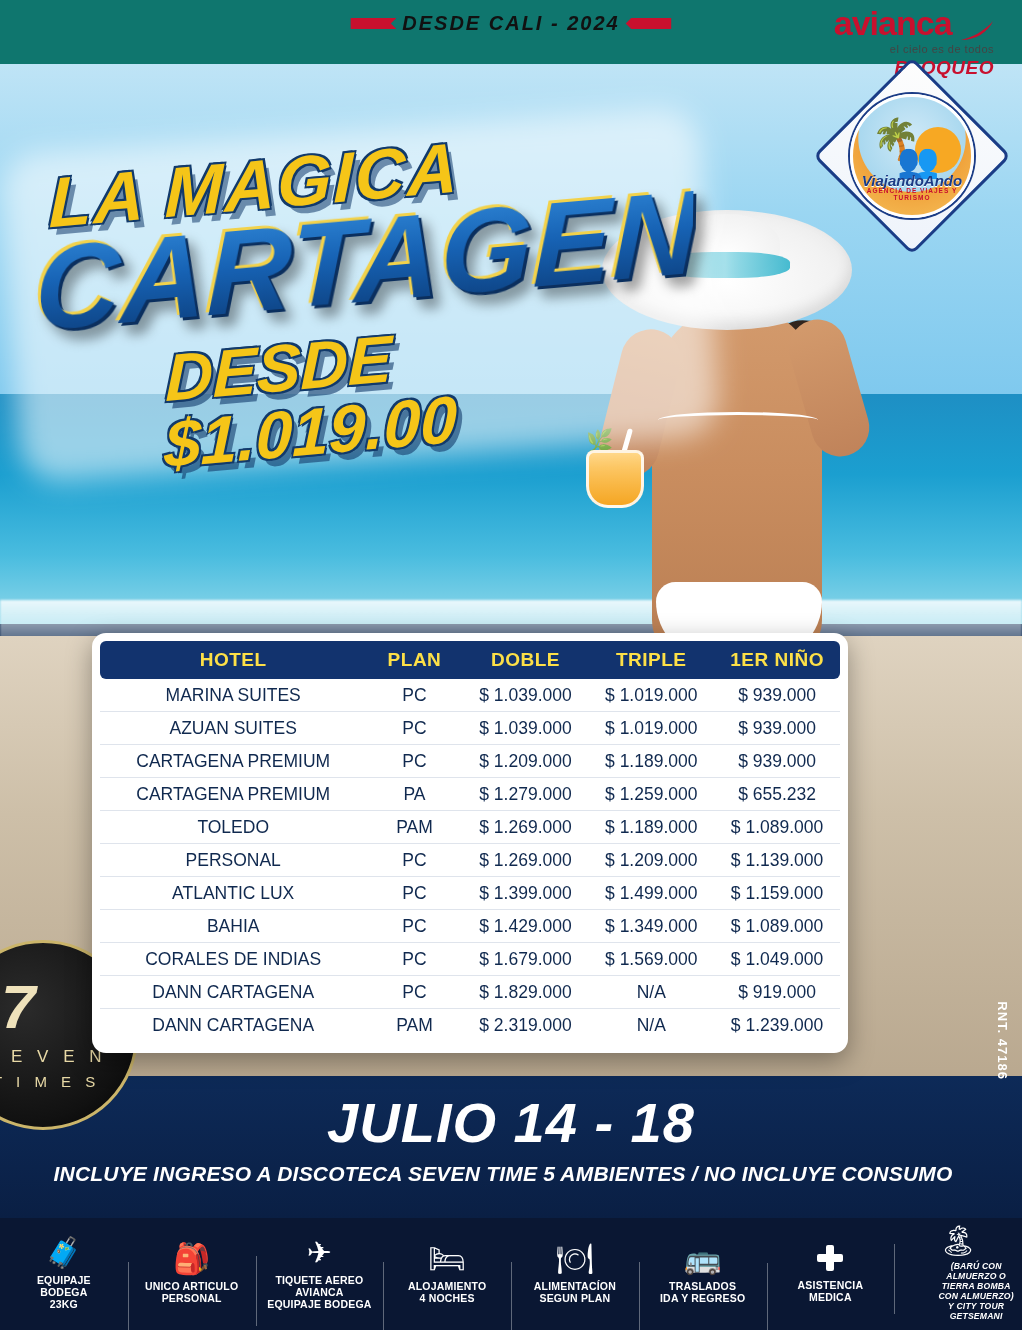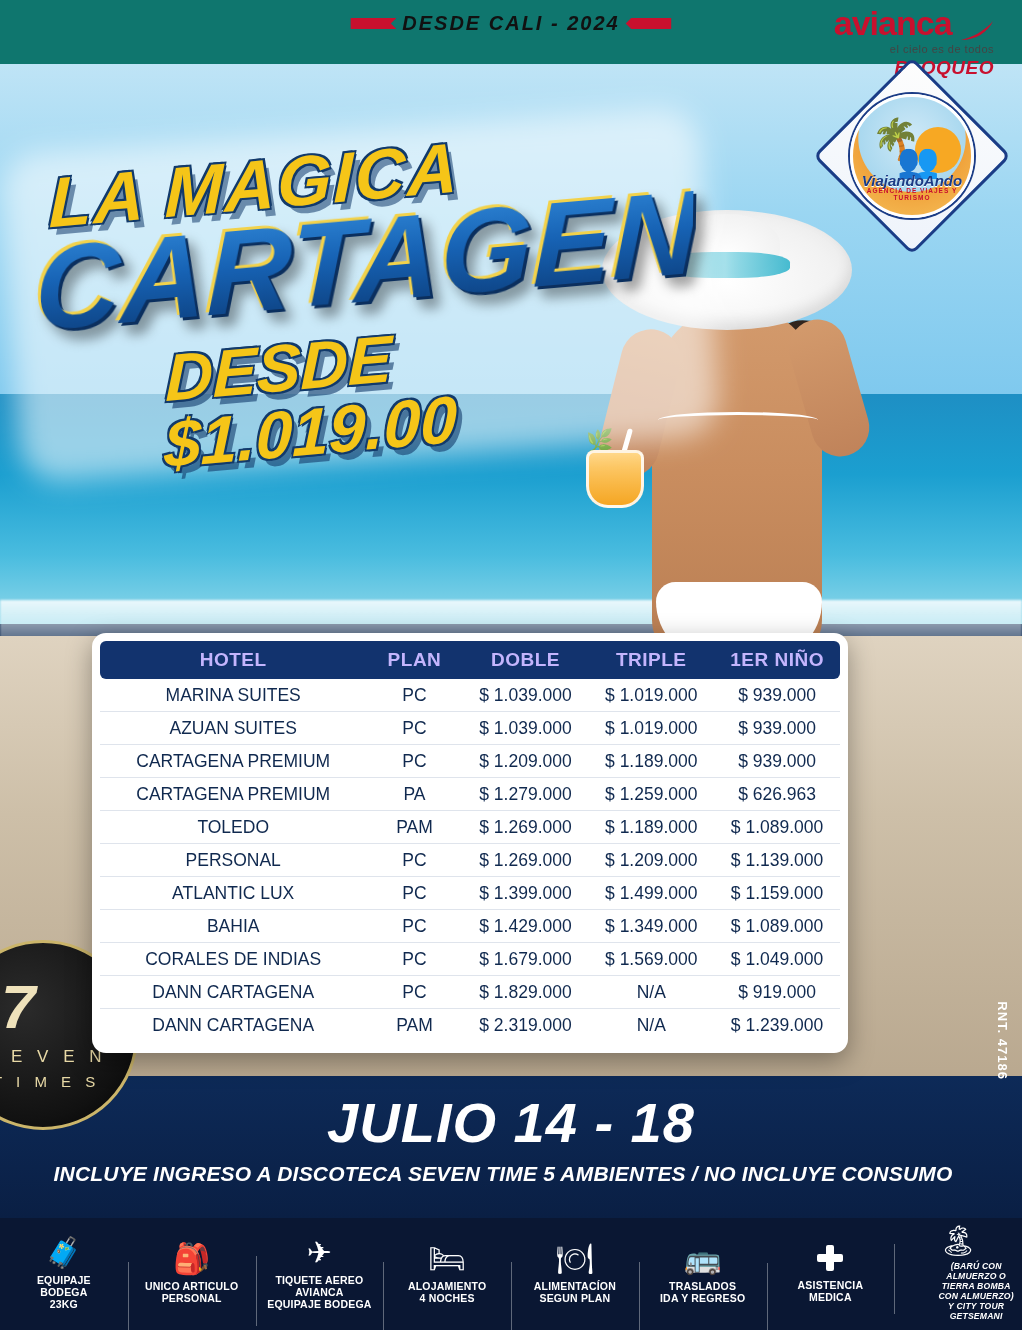--- a/index.html
+++ b/index.html
@@ -248,21 +248,21 @@
     box-shadow: 0 8px 26px rgba(0,0,0,0.35);
     padding: 8px 8px 12px 8px;
     z-index: 7;
   }
   table.prices {
     width: 100%; border-collapse: collapse;
     font-family: "Liberation Sans", sans-serif;
   }
   table.prices thead th {
     background: #12336e;
-    color: #c4b5fd;
+    color: #fde047;
     font-size: 19px; font-weight: bold;
     padding: 8px 6px;
     letter-spacing: .5px;
   }
   table.prices thead tr th:first-child { border-radius: 6px 0 0 6px; }
   table.prices thead tr th:last-child { border-radius: 0 6px 6px 0; }
   table.prices tbody td {
     font-size: 17.5px;
     color: #10294f;
     padding: 5.5px 6px;
@@ -453,21 +453,21 @@
             <td class="plan">PC</td>
             <td class="num">$ 1.209.000</td>
             <td class="num">$ 1.189.000</td>
             <td class="num">$ 939.000</td>
           </tr>
           <tr>
             <td class="hotel">CARTAGENA PREMIUM</td>
             <td class="plan">PA</td>
             <td class="num">$ 1.279.000</td>
             <td class="num">$ 1.259.000</td>
-            <td class="num">$ 626.963</td>
+            <td class="num">$ 655.232</td>
           </tr>
           <tr>
             <td class="hotel">TOLEDO</td>
             <td class="plan">PAM</td>
             <td class="num">$ 1.269.000</td>
             <td class="num">$ 1.189.000</td>
             <td class="num">$ 1.089.000</td>
           </tr>
           <tr>
             <td class="hotel">PERSONAL</td>

